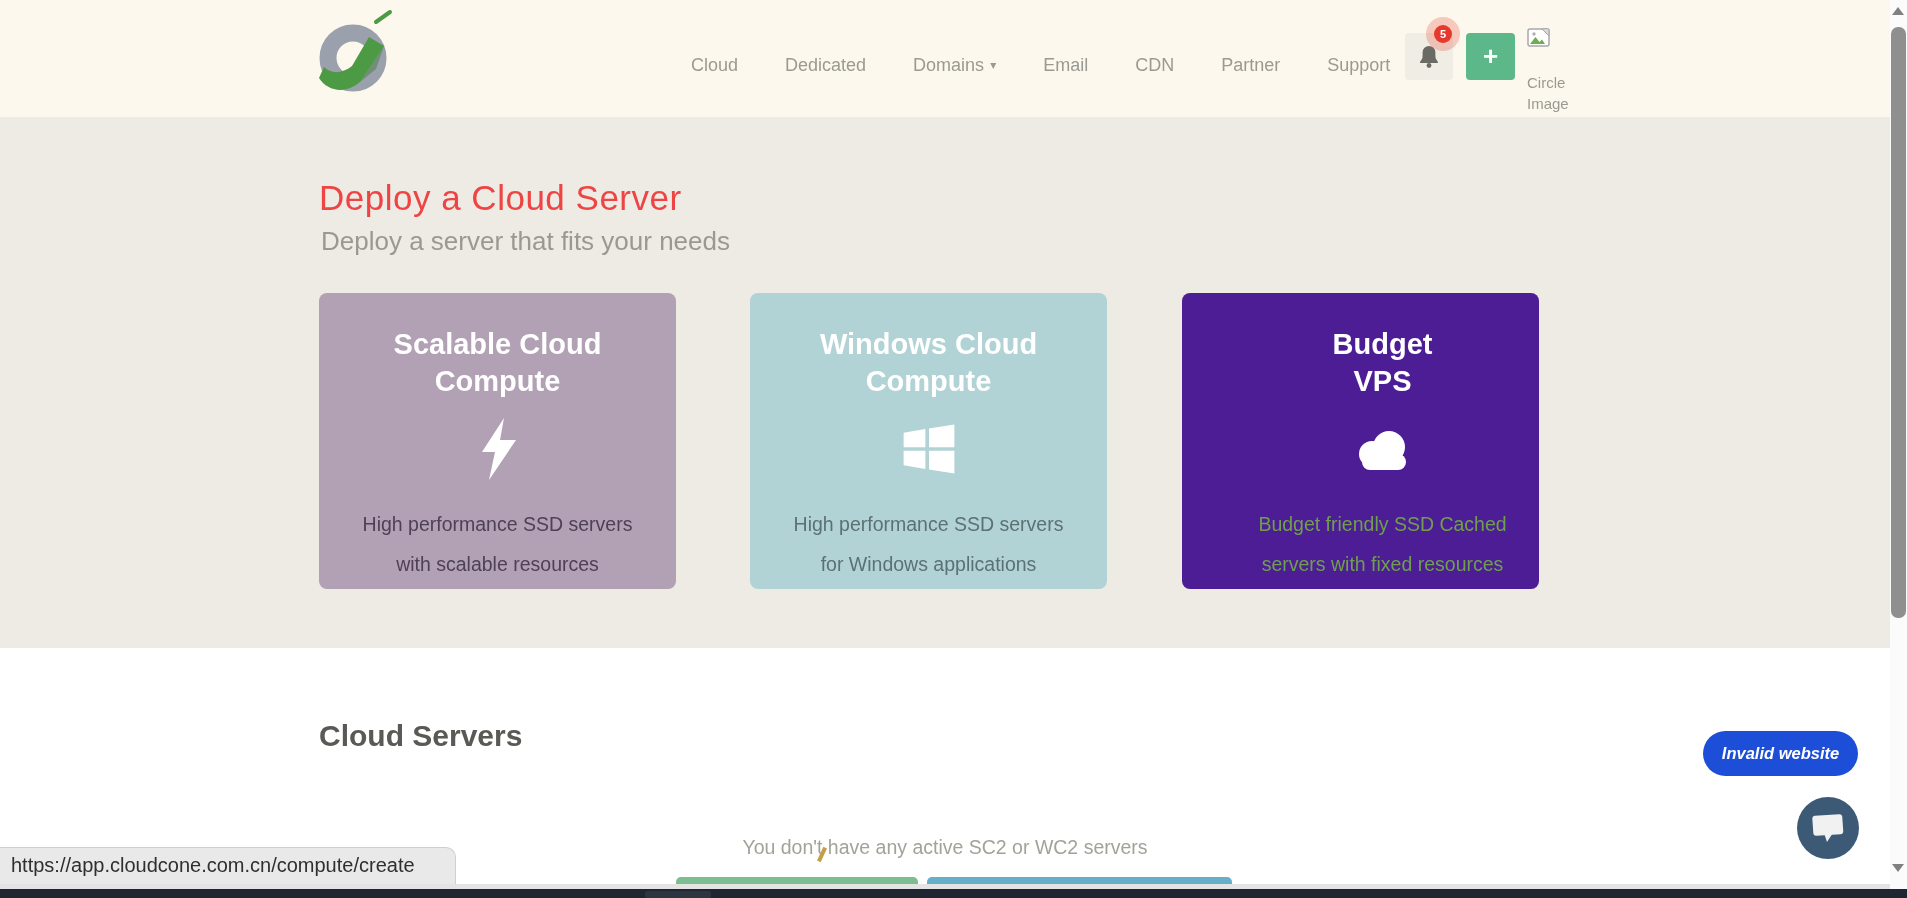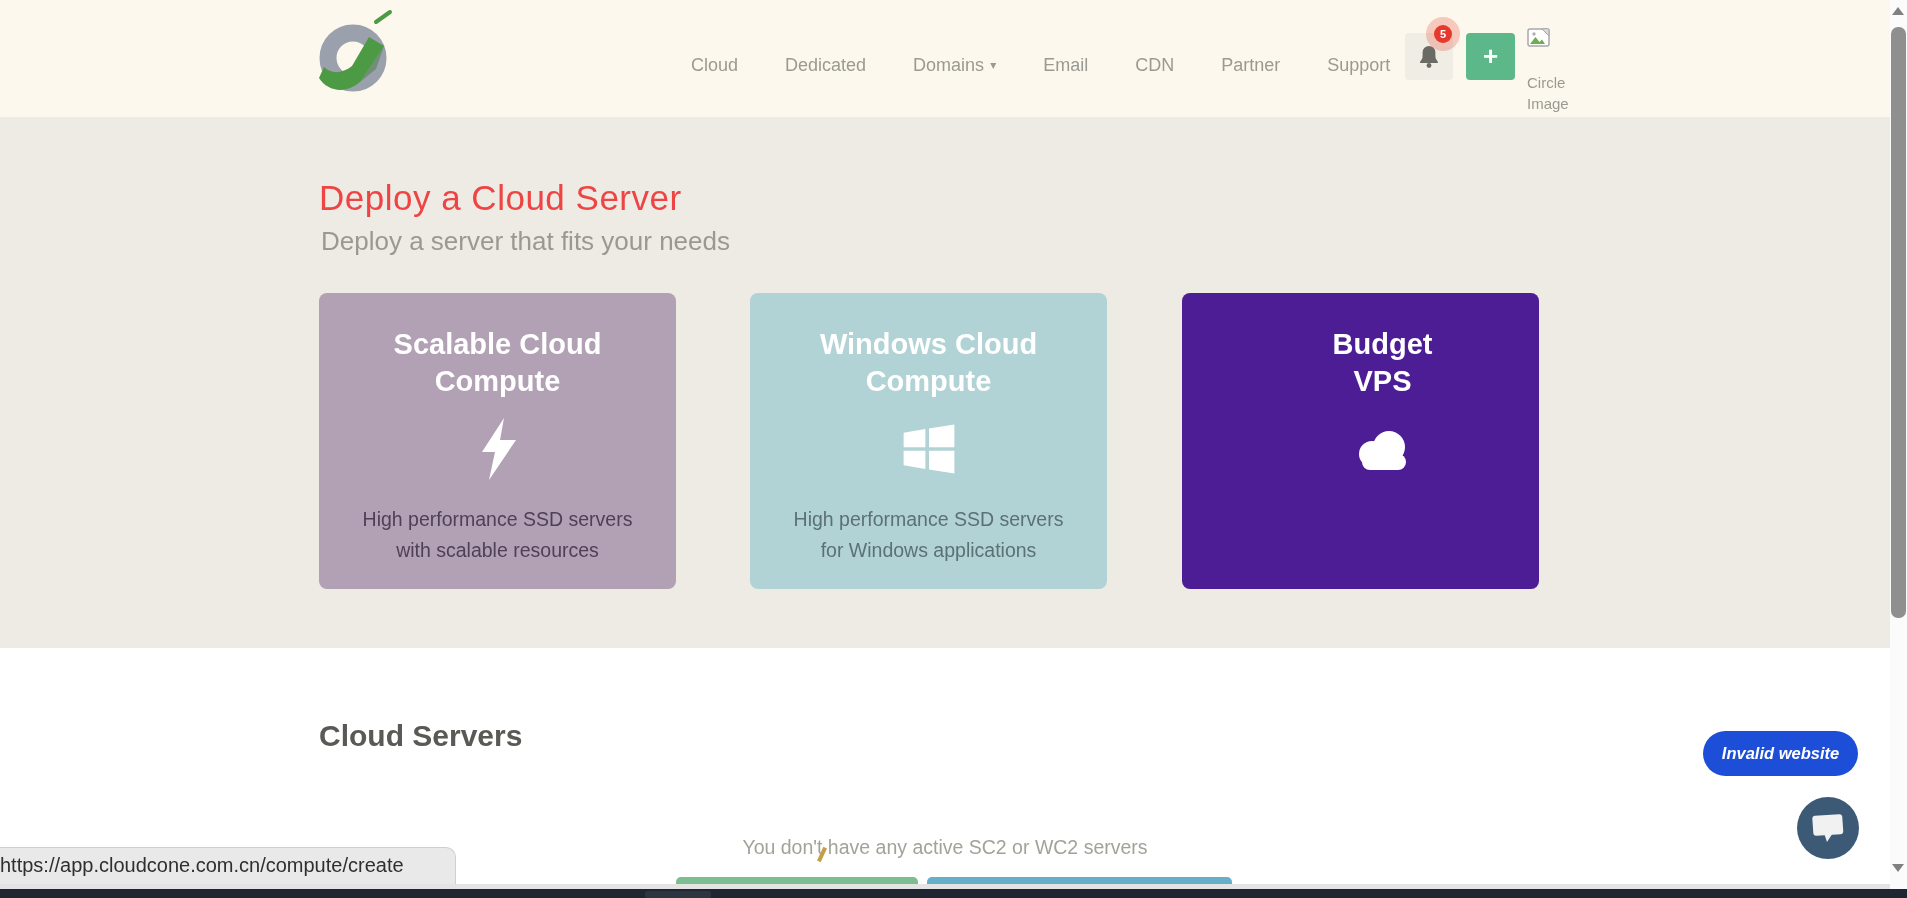--- a/index.html
+++ b/index.html
@@ -21,37 +21,37 @@
   .avatar-alt { margin-top:20px; width:46px; overflow:hidden; font-size:15px; line-height:21px; color:#9b9a92; word-break:break-word; }
 
   
   .hero { position:absolute; left:0; top:117px; width:1890px; height:531px; background:#edebe4; }
   .hero-title { position:absolute; left:319px; top:178px; font-size:35px; line-height:40px; color:#ef4444; letter-spacing:0.5px; }
   .hero-subtitle { position:absolute; left:321px; top:226px; font-size:26px; color:#9a998f; }
 
   .card { position:absolute; top:293px; width:357px; height:296px; border-radius:8px; cursor:pointer; text-align:center; }
   .card-title { margin-top:33px; font-size:29px; line-height:37px; font-weight:bold; color:#ffffff; white-space:pre-line; }
   .card-icon { margin-top:17px; height:64px; display:flex; align-items:center; justify-content:center; }
-  .card-desc { margin-top:23px; font-size:19.5px; line-height:31px; white-space:pre-line; }
+  .card-desc { margin-top:23px; font-size:19.5px; line-height:40px; white-space:pre-line; }
 
   
   .servers-title { position:absolute; left:319px; top:719px; font-size:30px; font-weight:bold; color:#595a55; }
   .invalid-btn { position:absolute; left:1703px; top:731px; width:155px; height:45px; border-radius:22.5px; background:#e73249; color:#fff; font-size:16.5px; font-weight:bold; display:flex; align-items:center; justify-content:center; cursor:pointer; }
   .empty-msg { position:absolute; left:0; top:836px; width:1890px; text-align:center; font-size:19.5px; color:#a3a29a; }
 
   .partial-btn { position:absolute; top:877px; height:21px; border-radius:5px 5px 0 0; cursor:pointer; }
   .partial-green { left:676px; width:242px; background:#7cbe92; }
   .partial-blue { left:927px; width:305px; background:#66afc9; }
   .bolt-fragment { position:absolute; left:820px; top:847px; width:4px; height:15px; background:#c2a04a; transform:rotate(25deg); }
 
   
   .chat-widget { position:absolute; left:1797px; top:797px; width:62px; height:62px; border-radius:50%; background:#3c5a76; cursor:pointer; display:flex; align-items:center; justify-content:center; }
 
   
-  .status-bar { position:absolute; left:0; top:847px; width:456px; height:37px; background:#e9e9e9; border-top:1px solid #cfcfcf; border-right:1px solid #cfcfcf; border-top-right-radius:10px; font-size:20px; color:#2f2f2f; line-height:35px; white-space:nowrap; overflow:hidden; }
+  .status-bar { position:absolute; left:0; top:847px; width:456px; height:37px; background:#e9e9e9; border-top:1px solid #cfcfcf; border-right:1px solid #cfcfcf; border-top-right-radius:10px; font-size:20px; color:#2f2f2f; line-height:35px; padding-left:11px; white-space:nowrap; overflow:hidden; }
   .bottom-band { position:absolute; left:0; top:884px; width:1907px; height:5px; background:#e4e4e4; }
   .taskbar { position:absolute; left:0; top:889px; width:1907px; height:9px; background:#1f2531; }
   .taskbar-item { position:absolute; left:645px; top:2px; width:66px; height:7px; background:#2d3442; border-radius:2px; }
 
   
   .scrollbar { position:absolute; left:1890px; top:0; width:17px; height:889px; background:#fbfbfb; }
   .scroll-arrow-up { position:absolute; left:2px; top:7px; width:0; height:0; border-left:6px solid transparent; border-right:6px solid transparent; border-bottom:8px solid #808080; cursor:pointer; }
   .scroll-arrow-down { position:absolute; left:2px; top:864px; width:0; height:0; border-left:6px solid transparent; border-right:6px solid transparent; border-top:8px solid #808080; cursor:pointer; }
   .scroll-thumb { position:absolute; left:1px; top:27px; width:15px; height:591px; background:#8f8f8f; border-radius:7px; cursor:pointer; }
 </style>
@@ -152,20 +152,22 @@
 <div class="card" style="left: 1182px; background-color: #4c1d95; padding-left: 44px;">
   <div class="card-title">Budget
 VPS</div>
   <div class="card-icon">
     <svg width="62" height="46" viewBox="0 0 62 46">
       <circle cx="20" cy="28" r="13" fill="#ffffff"></circle>
       <circle cx="37" cy="21" r="16" fill="#ffffff"></circle>
       <rect x="10" y="28" width="44" height="16" rx="8" fill="#ffffff"></rect>
     </svg>
   </div>
+  <div class="card-desc" style="color: rgb(111, 159, 78);">Budget friendly SSD Cached
+servers with fixed resources</div>
 </div>
 
 <div class="servers-title">Cloud Servers</div>
 <div class="invalid-btn" style="background-color: #1d4ed8; font-style: italic;">
     <span>Invalid website</span>
   </div>
 <div class="empty-msg">You don't have any active SC2 or WC2 servers</div>
 
 <div class="bolt-fragment"></div>
 <div class="partial-btn partial-green" style="background-color: rgb(124, 190, 146);"></div>

